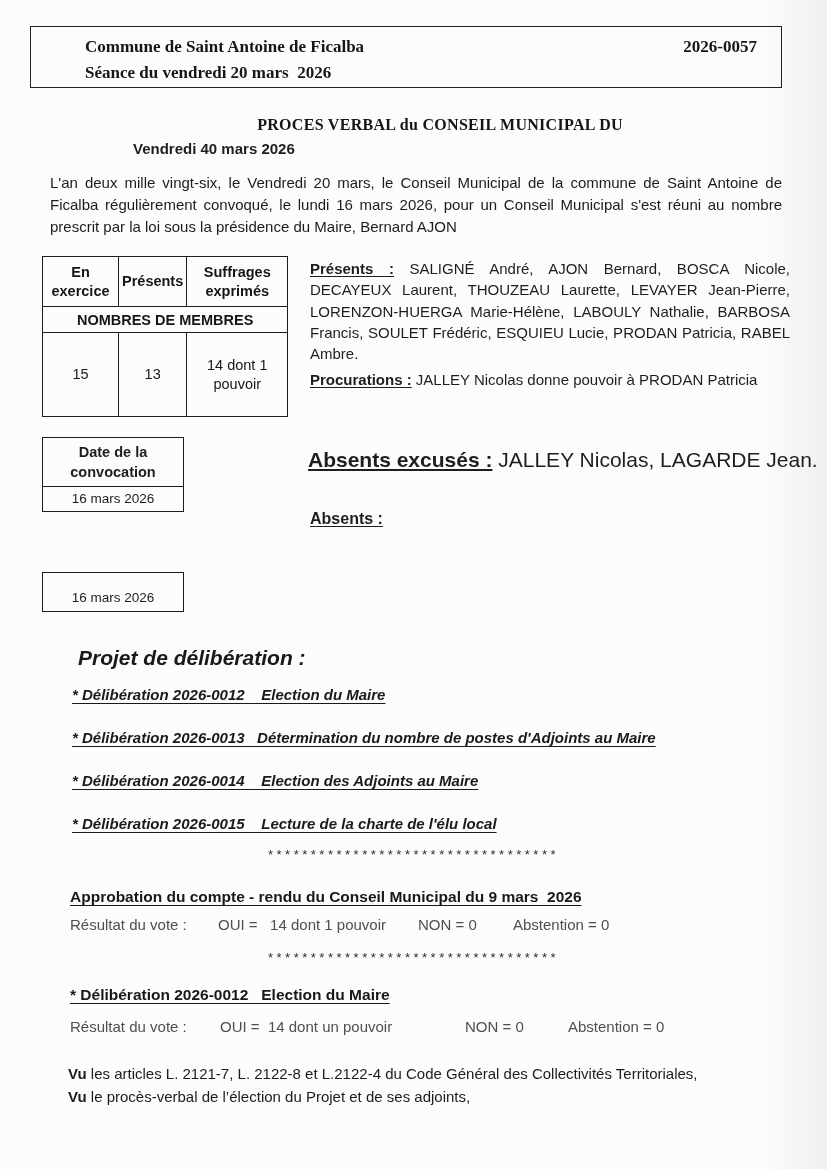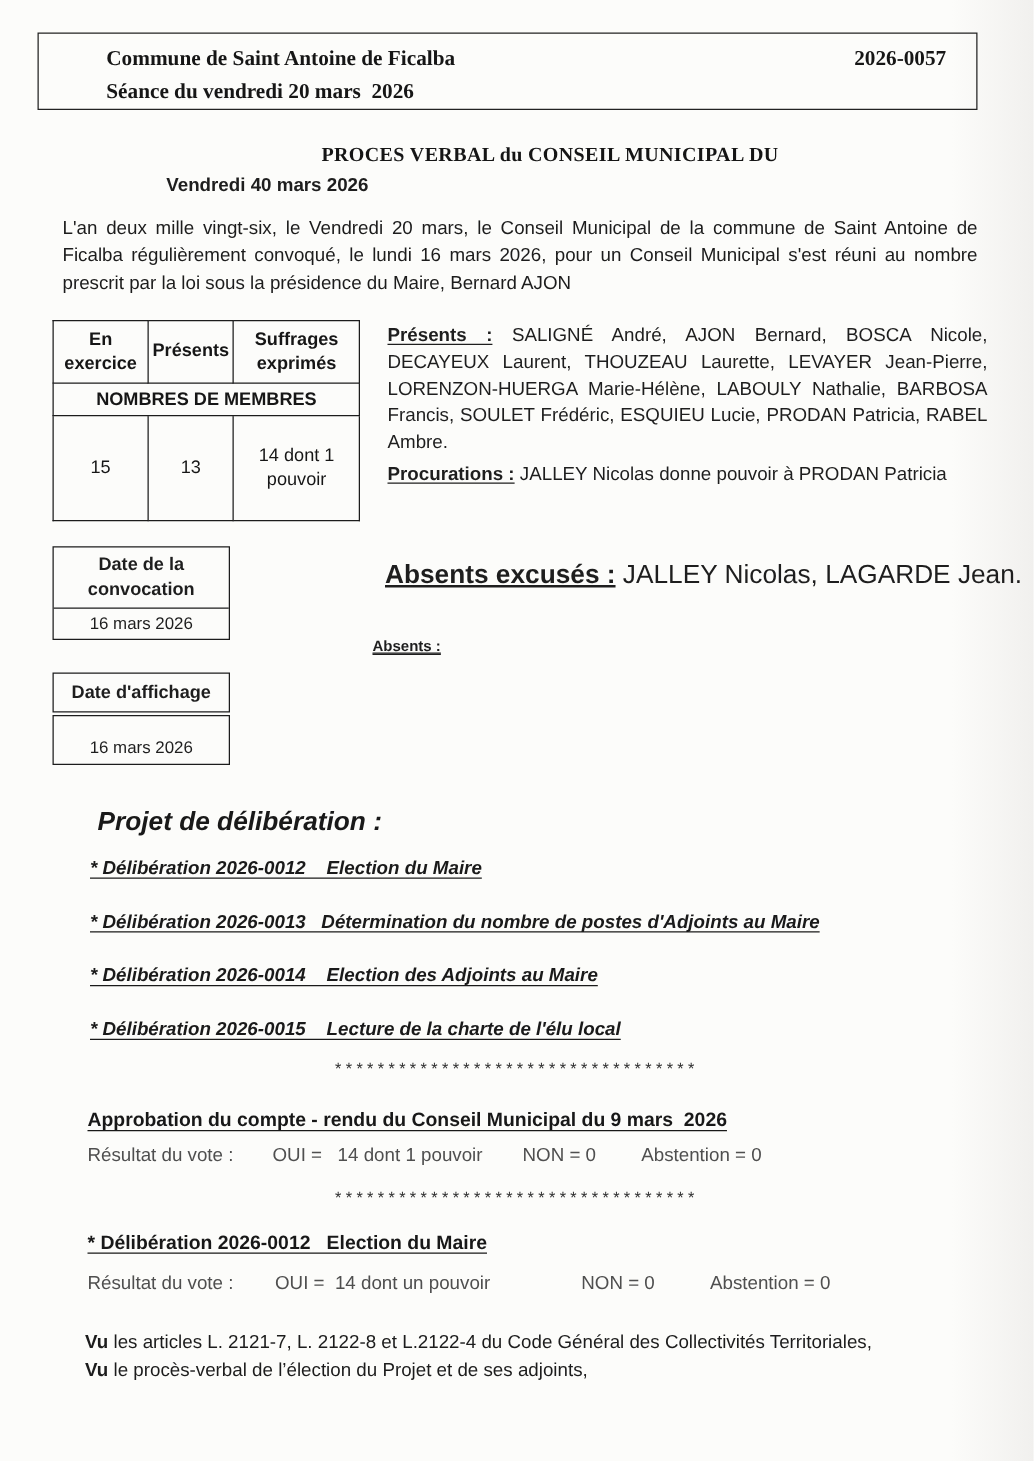--- a/index.html
+++ b/index.html
@@ -43,21 +43,21 @@
 
   
   .convocation-box { position:absolute; left:42px; top:437px; width:142px; border:1.6px solid #1c1c1c; text-align:center; }
   .convocation-box .box-label { font-weight:bold; font-size:14.5px; line-height:1.35; padding:5px 4px 4px; border-bottom:1.5px solid #1c1c1c; }
   .convocation-box .box-value { font-size:13.5px; padding:4px 2px 5px; }
 
   .affichage-label-box { position:absolute; left:42px; top:538px; width:142px; border:1.6px solid #1c1c1c; text-align:center; font-weight:bold; font-size:14.5px; padding:7px 4px; }
   .affichage-value-box { position:absolute; left:42px; top:572px; width:142px; height:40px; border:1.6px solid #1c1c1c; text-align:center; font-size:13.5px; display:flex; align-items:flex-end; justify-content:center; padding-bottom:6px; }
 
   .absents-excuses { position:absolute; left:308px; top:448px; font-size:21px; }
-  .absents-line { position:absolute; left:298px; top:510px; font-size:12px;text-decoration:underline; }
+  .absents-line { position:absolute; left:310px; top:510px; font-size:16px; }
   .secretaire-line { position:absolute; left:310px; top:584px; font-size:15px; }
 
   
   .projet-label { position:absolute; left:78px; top:646px; font-weight:bold; font-style:italic; font-size:21px; color:#191919; }
   .delib-list { position:absolute; left:72px; top:686px; width:720px; }
   .delib-item { font-weight:bold; font-style:italic; font-size:15px; text-decoration:underline; text-underline-offset:3px; margin-bottom:26px; color:#1a1a1a; }
 
   .separator { position:absolute; left:0; width:827px; text-align:center; font-size:13px; letter-spacing:3.5px; color:#2e2e2e; }
   .sep-1 { top:847px; } .sep-2 { top:950px; }
 
@@ -117,21 +117,20 @@
 
   <div class="convocation-box">
     <div class="box-label">Date de la convocation</div>
     <div class="box-value">16 mars 2026</div>
   </div>
 
   <div class="absents-excuses"><span class="inl-label">Absents excusés :</span><span> JALLEY Nicolas, LAGARDE Jean.</span></div>
 
   <div class="absents-line"><span class="inl-label">Absents :</span></div>
 
-  <div class="affichage-label-box">Date d'affichage</div>
   <div class="affichage-value-box">16 mars 2026</div>
 
 
   <div class="projet-label">Projet de délibération :</div>
 
   <div class="delib-list">
     <div class="delib-item pre">* Délibération 2026-0012    Election du Maire</div>
     <div class="delib-item pre">* Délibération 2026-0013   Détermination du nombre de postes d'Adjoints au Maire</div>
     <div class="delib-item pre">* Délibération 2026-0014    Election des Adjoints au Maire</div>
     <div class="delib-item pre">* Délibération 2026-0015    Lecture de la charte de l'élu local</div>

